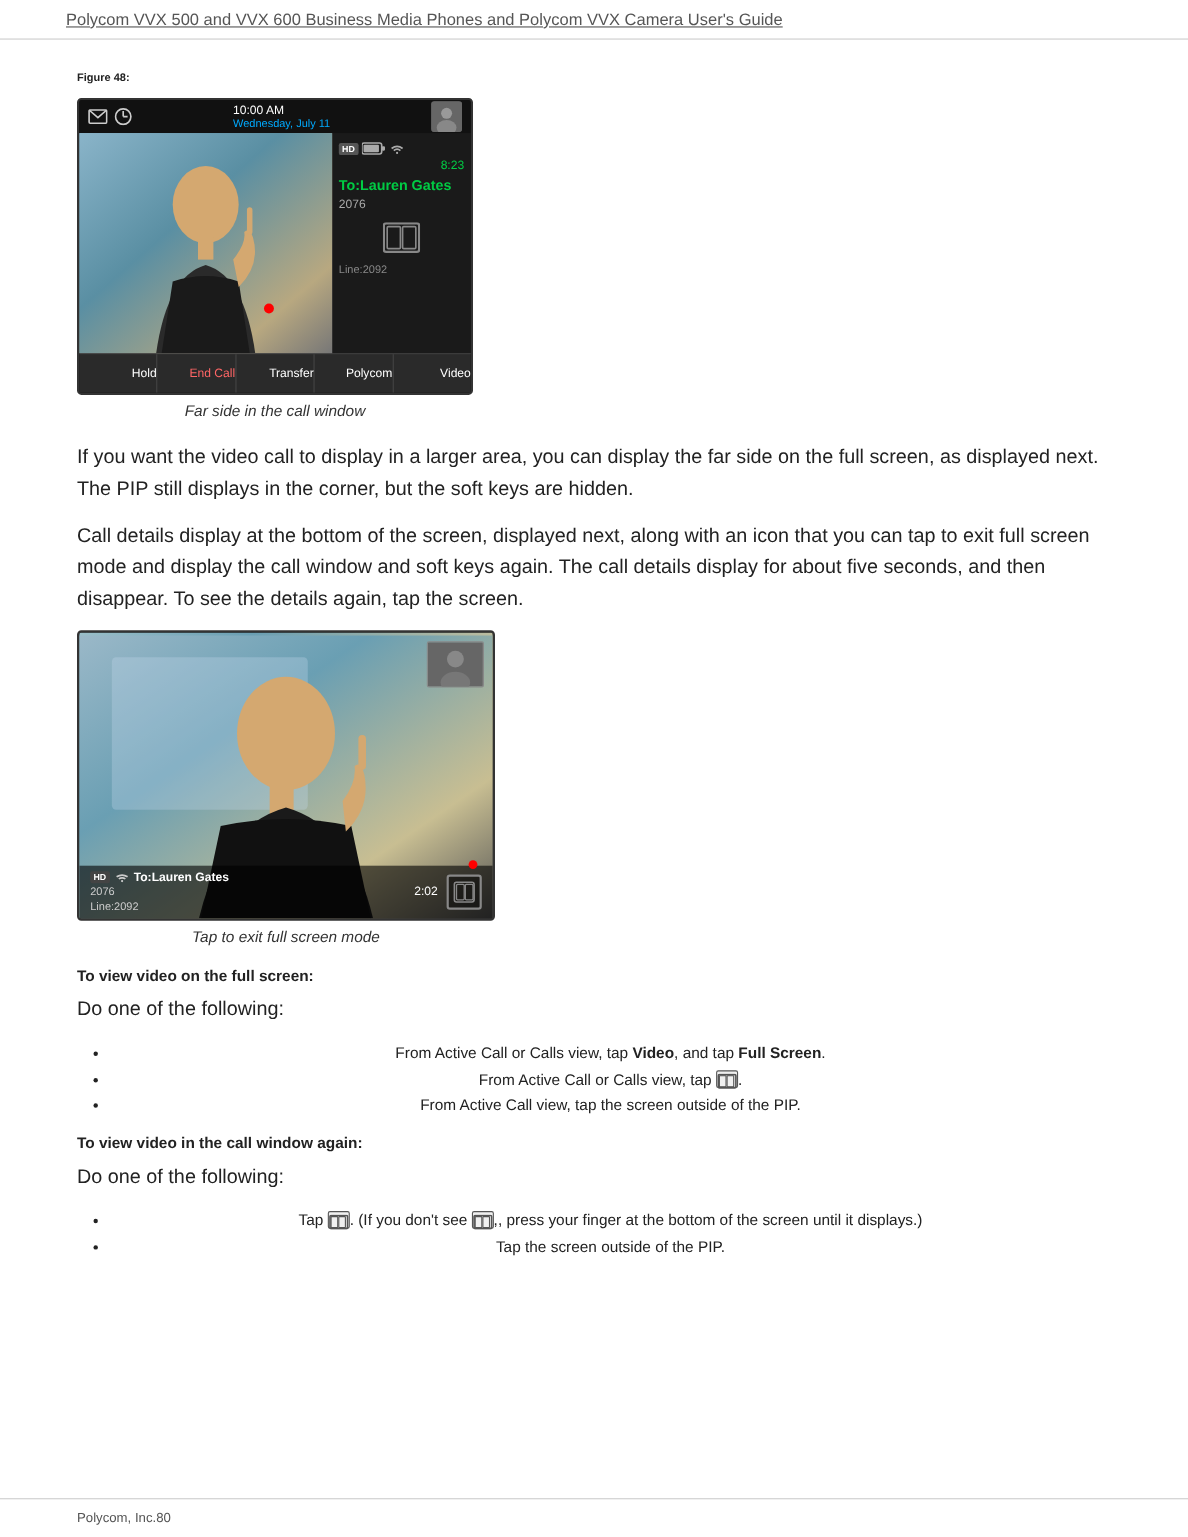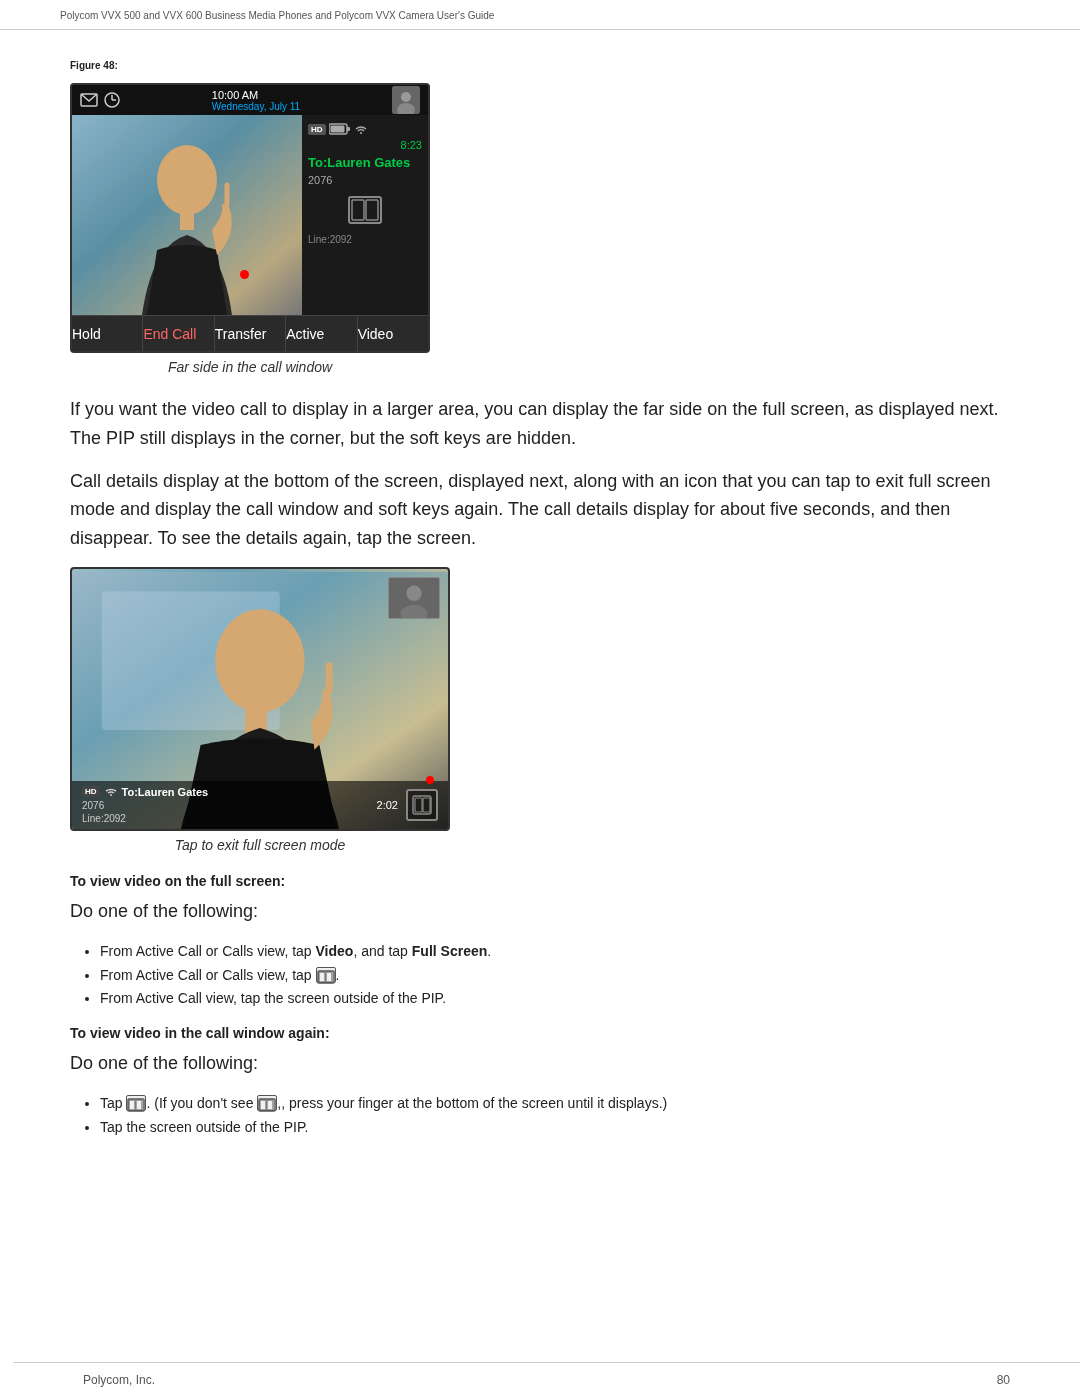--- a/index.html
+++ b/index.html
@@ -8,23 +8,24 @@
       font-size: 14px;
       color: #222;
       background: #fff;
       width: 1080px;
       min-height: 1397px;
       padding: 0;
     }
 
     .page-header {
       padding: 10px 52px 8px 60px;
-      font-size: 10px;
+      font-size: 15px;
       color: #555;
       border-bottom: 1px solid #ccc;
+      text-decoration: underline;
     }
 
     .page-content {
       padding: 30px 70px 40px 70px;
     }
 
     .figure-label {
       font-weight: bold;
       font-size: 10px;
       margin-bottom: 12px;
@@ -142,23 +143,23 @@
       background: #2a2a2a;
       display: flex;
       height: 36px;
       border-top: 1px solid #444;
     }
 
     .softkey {
       flex: 1;
       display: flex;
       align-items: center;
-      justify-content: flex-start;
+      justify-content: flex-end;
       color: #fff;
-      font-size: 14px;
+      font-size: 11px;
       border-right: 1px solid #444;
       cursor: pointer;
     }
 
     .softkey:last-child { border-right: none; }
 
     .softkey.end-call {
       color: #ff6666;
     }
 
@@ -294,47 +295,46 @@
     .bullet-list {
       list-style: disc;
       margin-left: 30px;
       margin-bottom: 14px;
     }
 
     .bullet-list li {
       font-size: 14px;
       line-height: 1.7;
       color: #222;
+      text-align: center;
     }
 
     .inline-icon {
       display: inline-block;
       width: 20px;
       height: 16px;
       border: 1.5px solid #555;
       border-radius: 2px;
       vertical-align: middle;
       background: #f0f0f0;
       position: relative;
       top: -1px;
     }
 
     .page-footer {
       position: fixed;
       bottom: 0;
-      left: 13px;
+      left: 0;
       right: 0;
       display: flex;
-      justify-content: space-between;
       padding: 10px 70px;
       font-size: 12px;
       color: #555;
       border-top: 1px solid #ccc;
       background: #fff;
-      gap: 34px;
     }
 
     
     .person-svg {
       position: absolute;
       bottom: 0;
       left: 0;
       width: 100%;
       height: 100%;
     }
@@ -459,21 +459,21 @@
       <div class="softkey">
         <span>Hold</span>
       </div>
       <div class="softkey end-call">
         <span>End Call</span>
       </div>
       <div class="softkey">
         <span>Transfer</span>
       </div>
       <div class="softkey">
-        <span>Active</span>
+        <span>Polycom</span>
       </div>
       <div class="softkey">
         <span>Video</span>
       </div>
     </div>
   </div>
 
   <div class="figure-caption">Far side in the call window</div>
 
   <p class="paragraph">If you want the video call to display in a larger area, you can display the far side on the full screen, as displayed next. The PIP still displays in the corner, but the soft keys are hidden.</p>

